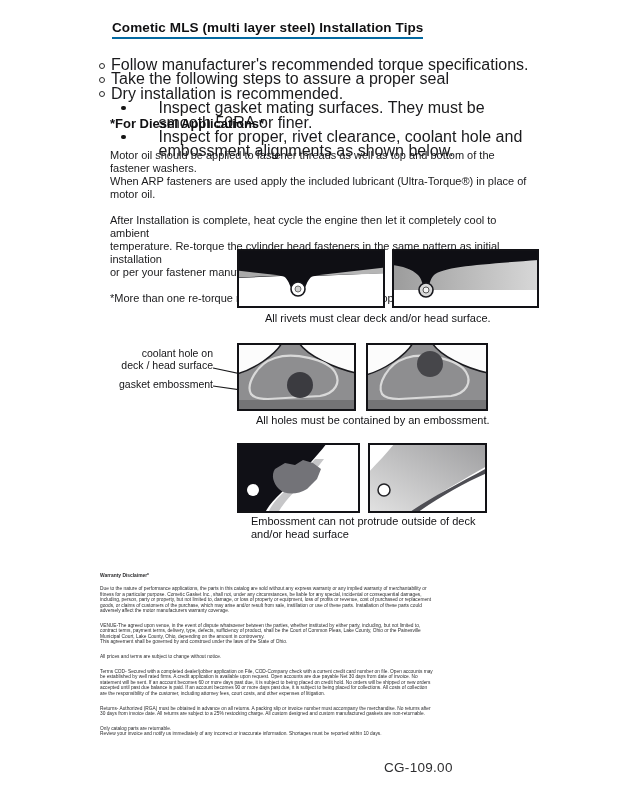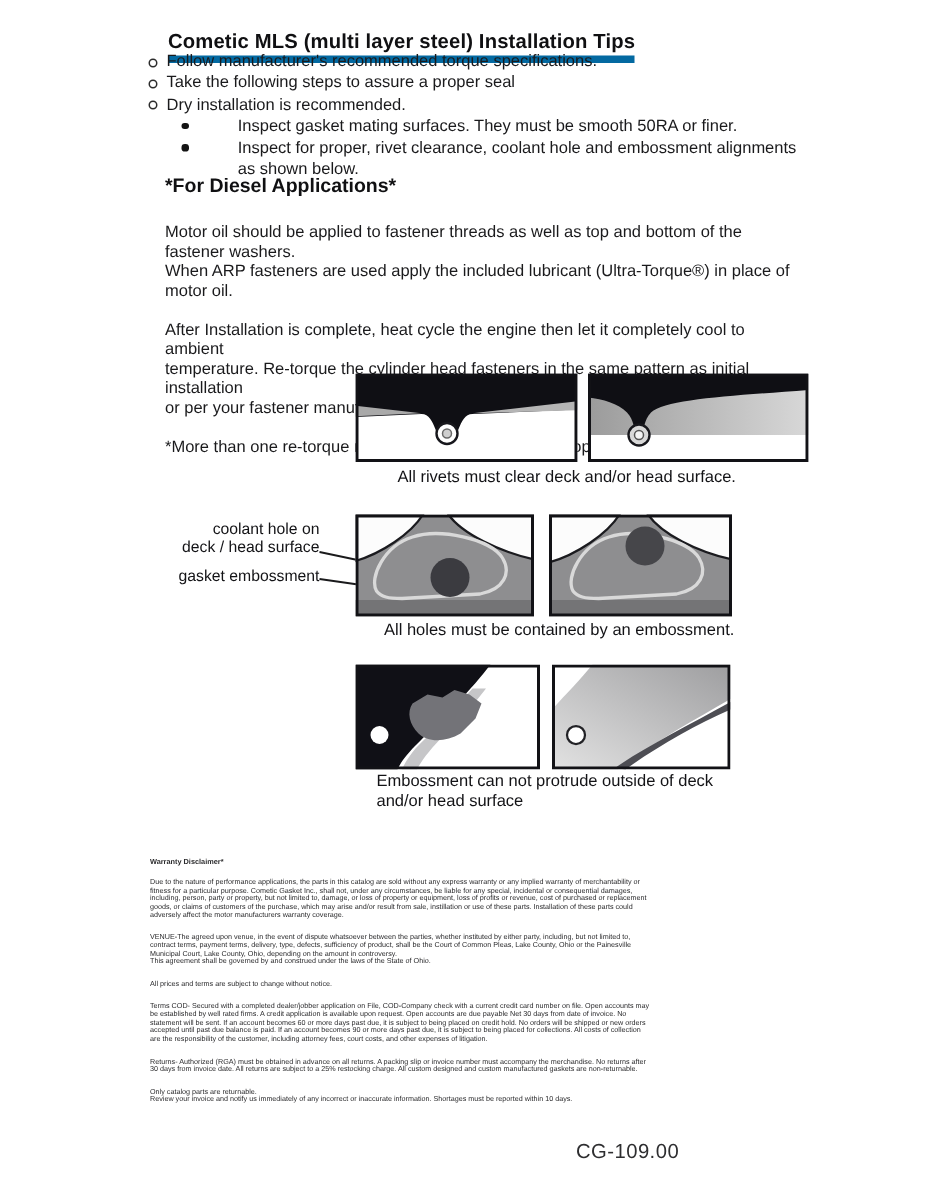--- a/index.html
+++ b/index.html
@@ -1,21 +1,21 @@
 <!DOCTYPE html>
 <html><head>
 <meta charset="utf-8">
 <style>
   html,body{margin:0;padding:0;background:#ffffff;}
   .page{position:relative;width:618px;height:800px;background:#ffffff;overflow:hidden;
         font-family:"Liberation Sans",sans-serif;color:#1a1a1c;}
   .abs{position:absolute;}
   .title{left:112px;top:20px;font-size:13.5px;font-weight:bold;letter-spacing:.1px;
-         border-bottom:5px solid #0369a1;padding-bottom:2px;color:#101012;}
-  .intro{left:99px;top:34px;font-size:11px;line-height:14.4px;width:440px;}
+         border-bottom:2px solid #0369a1;padding-bottom:2px;color:#101012;}
+  .intro{left:99px;top:58px;font-size:16px;line-height:14.4px;width:440px;}
   .b-row{display:flex;align-items:flex-start;}
   .b-row.sub{padding-left:22px;gap:28px;}
   .o-marker{flex:none;width:4px;height:4px;border:1px solid #2c2c2c;border-radius:50%;margin:4.5px 6px 0 0;}
   .f-marker{flex:none;width:4.5px;height:4.5px;background:#141414;border-radius:50%;margin:4.5px 5px 0 0;}
   .diesel{left:110px;top:117px;width:418px;font-size:11px;line-height:13px;}
   .diesel h3{margin:0 0 19px 0;font-size:13px;font-weight:bold;color:#101012;}
   .diesel p{margin:0 0 13px 0;white-space:pre-line;}
   .dlabel{width:62px;text-align:center;font-size:13px;letter-spacing:.4px;color:#131316;margin-top:40px;}
   .dcaption{font-size:11px;line-height:13px;color:#131316;white-space:pre-line;}
   .callout{width:105px;text-align:right;font-size:10.5px;line-height:11.5px;color:#131316;white-space:pre-line;}

